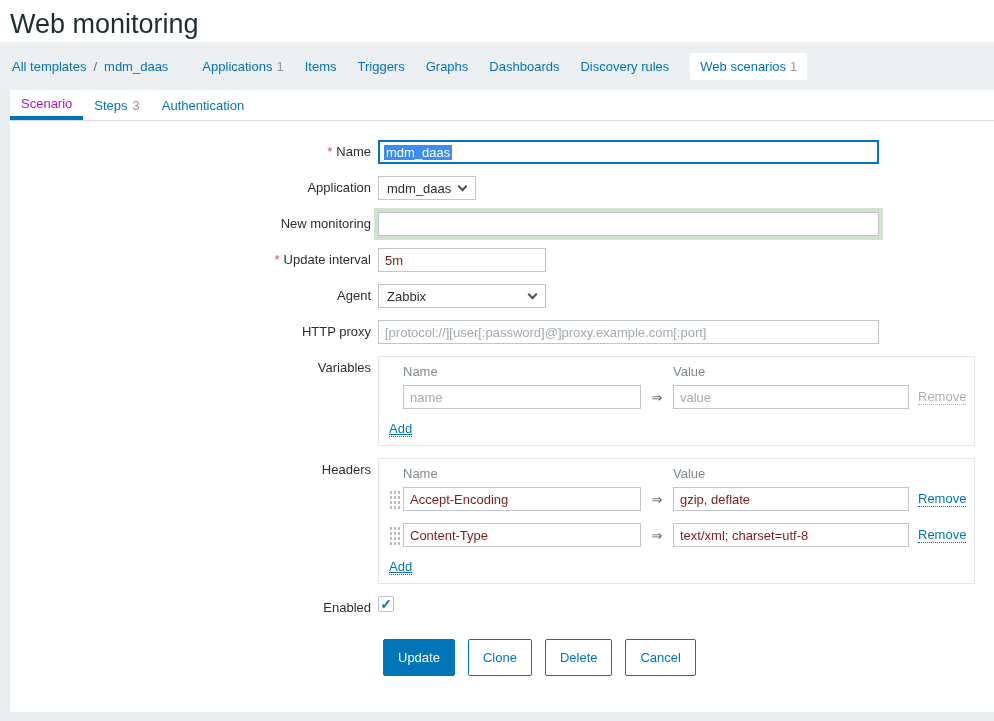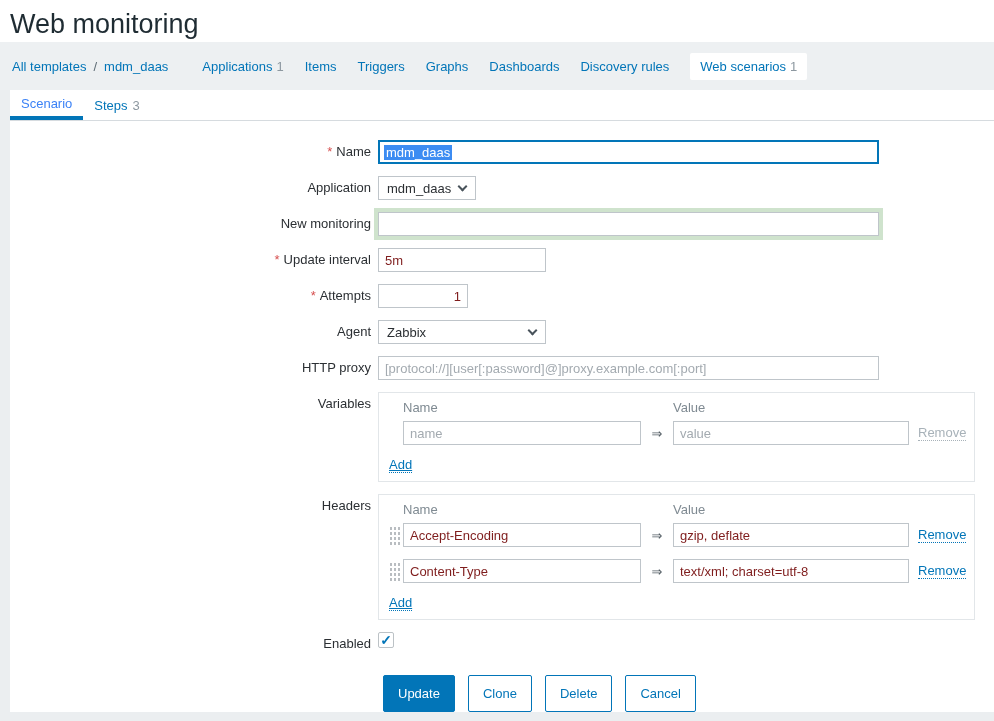--- a/index.html
+++ b/index.html
@@ -27,21 +27,21 @@
   
   .content-wrap { background:#ebeef0; height:631px; padding:0 0 9px 10px; }
   .panel { background:#fff; height:622px; overflow:hidden; }
 
   
   .tabs { display:flex; height:31px; border-bottom:1px solid #d6dbdf; }
   .tab {
     display:flex; align-items:center; height:100%; padding:0 11px;
     color:#0275b8; cursor:pointer;
   }
-  .tab.active { color:#3b82f6; border-bottom:4px solid #0275b8; }
+  .tab.active { color:#a21caf; border-bottom:4px solid #0275b8; }
   .tab .count { margin-left:5px; }
 
   
   .form { padding-top:19px; }
   .row { display:flex; align-items:flex-start; margin-bottom:12px; }
   .row-label {
     width:361px; text-align:right; margin-right:7px; line-height:24px;
     white-space:nowrap; color:#2b2f33;
   }
   .req { color:#d64f4f; margin-right:4px; }
@@ -156,20 +156,23 @@
   <div class="panel">
 
     <div class="tabs">
       <div class="tab active">
         <span>Scenario</span>
       </div>
       <div class="tab">
         <span>Steps</span>
           <span class="count">3</span>
       </div>
+      <div class="tab">
+        <span>Authentication</span>
+      </div>
     </div>
 
     <div class="form">
 
       <div class="row">
         <div class="row-label"><span class="req">*</span><span>Name</span></div>
         <div class="fake-input">
           <span class="selected-text">mdm_daas</span>
         </div>
       </div>
@@ -185,24 +188,20 @@
       <div class="row">
         <div class="row-label">New monitoring</div>
         <input class="text w-full green-focus" value="" style="">
       </div>
 
       <div class="row">
         <div class="row-label"><span class="req">*</span><span>Update interval</span></div>
         <input class="text w-med" value="5m" style="">
       </div>
 
-      <div class="row">
-        <div class="row-label"><span class="req">*</span><span>Attempts</span></div>
-        <input class="text w-sm" value="1" style="">
-      </div>
 
       <div class="row">
         <div class="row-label">Agent</div>
         <div class="select w-med">
           <span>Zabbix</span>
           <span class="chev"></span>
         </div>
       </div>
 
       <div class="row">

